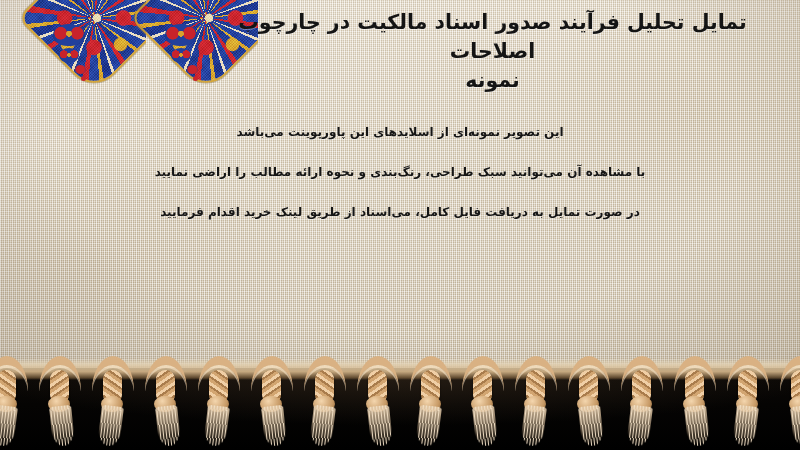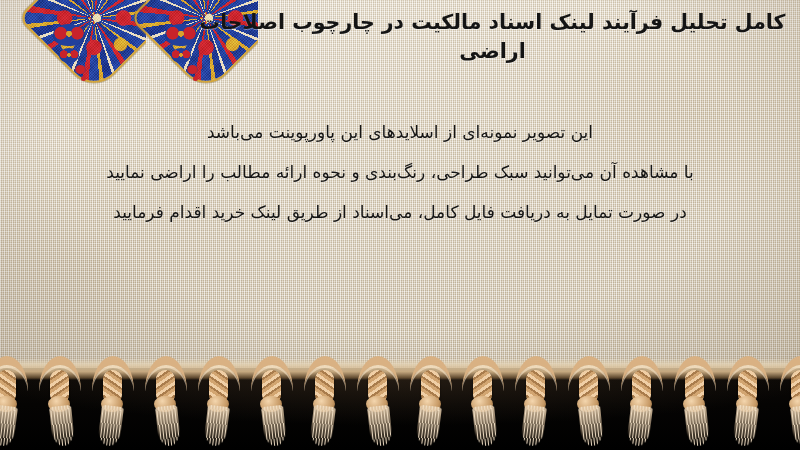--- a/index.html
+++ b/index.html
@@ -153,22 +153,22 @@
     position: absolute;
     left: 20px;
     top: 112px;
     width: 760px;
     text-align: center;
     direction: rtl;
     color: #151515;
     text-shadow: 0 1px 0 rgba(255,255,255,0.30);
   }
   .body-line {
-    font-size: 17px;
-    font-weight: 400;
+    font-size: 12px;
+    font-weight: 700;
     line-height: 40px;
     white-space: nowrap;
   }
 
   
   .black-ground {
     position: absolute;
     left: 0;
     top: 368px;
     width: 800px;
@@ -284,22 +284,22 @@
         <div class="pend-blob pend-1"></div>
         <div class="pend-blob pend-2"></div>
         <div class="pend-3"></div>
         <div class="pend-4"></div>
       </div>
     </div>
 
   </div>
 
   <div class="title">
-    <div>کامل تحلیل فرآیند لینک اسناد مالکیت در چارچوب اصلاحات</div>
-    <div>اراضی</div>
+    <div>تمایل تحلیل فرآیند صدور اسناد مالکیت در چارچوب اصلاحات</div>
+    <div>نمونه</div>
   </div>
 
   <div class="body-block">
     <div class="body-line">این تصویر نمونه‌ای از اسلایدهای این پاورپوینت می‌باشد</div>
     <div class="body-line">با مشاهده آن می‌توانید سبک طراحی، رنگ‌بندی و نحوه ارائه مطالب را اراضی نمایید</div>
     <div class="body-line">در صورت تمایل به دریافت فایل کامل، می‌اسناد از طریق لینک خرید اقدام فرمایید</div>
   </div>
 
   <div class="black-ground"></div>
   <div class="selvedge"></div>

